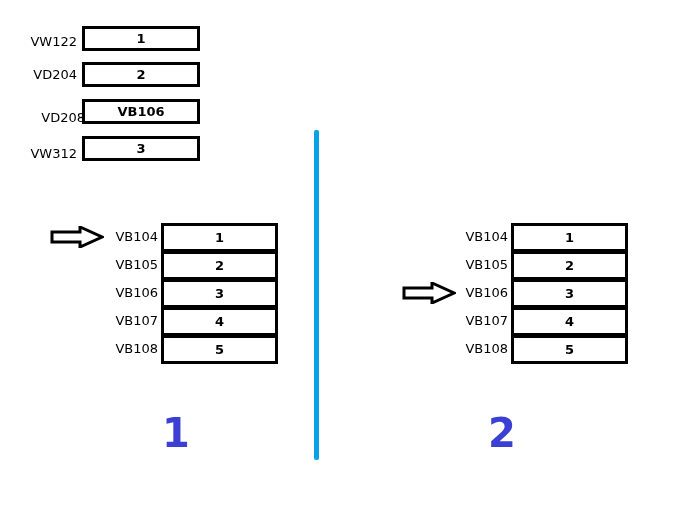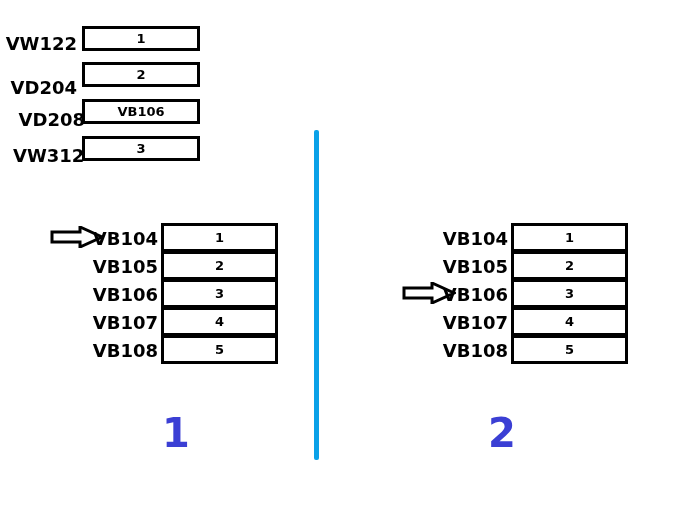--- a/index.html
+++ b/index.html
@@ -32,22 +32,22 @@
     align-items: center;
     justify-content: center;
     line-height: 1;
   }
 
   
   .rowlabel {
     position: absolute;
     box-sizing: border-box;
     color: #000000;
-    font-weight: bold;
-    font-size: 18px;
+    font-weight: normal;
+    font-size: 13px;
     text-align: right;
     white-space: nowrap;
     line-height: 1;
   }
 
   
   .top-group .cell { width: 118px; height: 25px; }
 
   
   .stack .cell { width: 117px; height: 29px; }
@@ -84,21 +84,21 @@
 </head>
 <body>
 
 <div id="canvas">
 
   <div class="top-group">
 
     <div class="rowlabel" style="left:0px; top:35px; width:77px;">VW122</div>
     <div class="cell" style="left:82px; top:26px;">1</div>
 
-    <div class="rowlabel" style="left:0px; top:68px; width:77px;margin-top:11px;">VD204</div>
+    <div class="rowlabel" style="left:0px; top:68px; width:77px;">VD204</div>
     <div class="cell" style="left:82px; top:62px;">2</div>
 
     <div class="rowlabel" style="left:8px; top:111px; width:77px;">VD208</div>
     <div class="cell" style="left:82px; top:99px;">VB106</div>
 
     <div class="rowlabel" style="left:0px; top:147px; width:77px;padding-left:13px;">VW312</div>
     <div class="cell" style="left:82px; top:136px;">3</div>
   </div>
 
   <div id="divider"></div>

